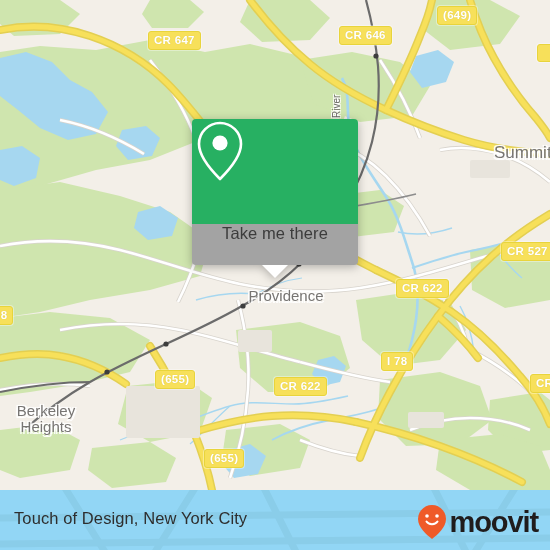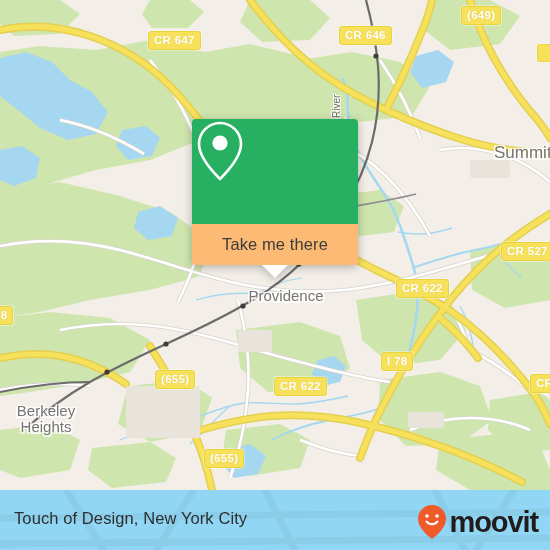--- a/index.html
+++ b/index.html
@@ -56,22 +56,22 @@
   
   #card{
     position:absolute;left:192px;top:119px;width:166px;
     filter:drop-shadow(0 2px 5px rgba(0,0,0,.28));
   }
   #card-top{
     background:#27b062;height:105px;border-radius:4px 4px 0 0;
     display:flex;align-items:center;justify-content:center;
   }
   #card-bottom{
-    background:#fdba74;height:41px;border-radius:0 0 4px 4px;
-    display:flex;align-items:center;justify-content:center;position:relative;
+    background:#a3a3a3;height:41px;border-radius:0 0 4px 4px;
+    display:flex;justify-content:center;position:relative;
   }
   #card-cta{font-size:16.5px;color:#3c3c3c;letter-spacing:.1px;}
   #card-tail{
     position:absolute;left:50%;bottom:-13px;margin-left:-13px;
     width:0;height:0;
     border-left:13px solid transparent;border-right:13px solid transparent;
     border-top:13px solid #ffffff;
   }
 
   
@@ -254,21 +254,21 @@
           <rect x="126" y="386" width="74" height="52" rx="2"></rect>
           <rect x="238" y="330" width="34" height="22" rx="2"></rect>
           <rect x="470" y="160" width="40" height="18" rx="2"></rect>
           <rect x="408" y="412" width="36" height="16" rx="2"></rect>
         </g>
       </g>
     </svg>
 
     <div class="shield" style="left:148px;top:31px;">CR 647</div>
     <div class="shield" style="left:339px;top:26px;">CR 646</div>
-    <div class="shield" style="left:437px;top:6px;margin-left:24px;">(649)</div>
+    <div class="shield" style="left:437px;top:6px;">(649)</div>
     <div class="shield" style="left:501px;top:242px;">CR 527</div>
     <div class="shield" style="left:396px;top:279px;">CR 622</div>
     <div class="shield" style="left:381px;top:352px;">I 78</div>
     <div class="shield" style="left:274px;top:377px;">CR 622</div>
     <div class="shield" style="left:155px;top:370px;">(655)</div>
     <div class="shield" style="left:204px;top:449px;">(655)</div>
     <div class="shield" style="left:-12px;top:306px;">88</div>
     <div class="shield" style="left:530px;top:374px;">CR</div>
     <div class="shield" style="left:537px;top:44px;width:14px;height:14px;padding:1px 3px;"></div>
 

